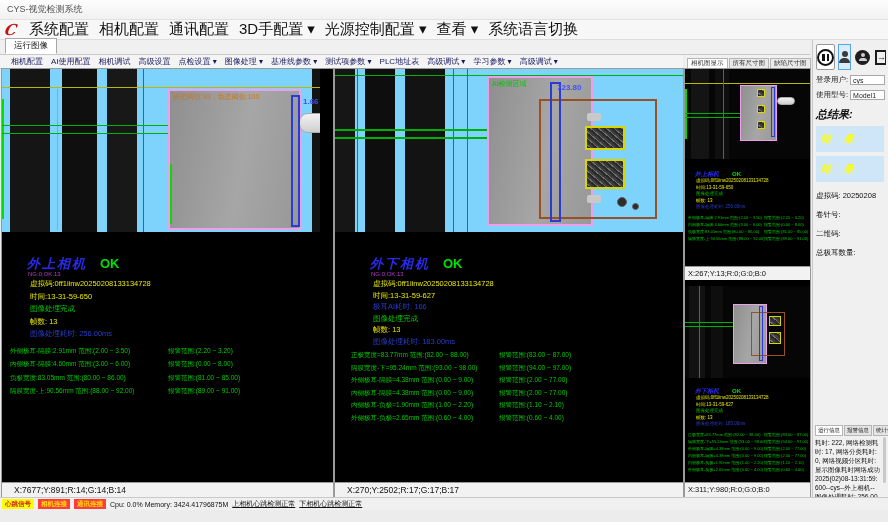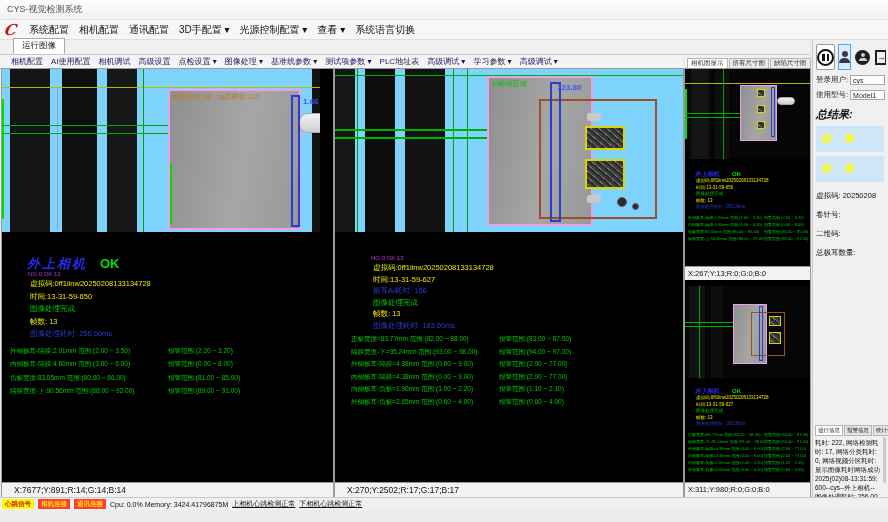--- a/index.html
+++ b/index.html
@@ -3,22 +3,22 @@
 <meta charset="utf-8">
 <style>
   *{box-sizing:border-box;margin:0;padding:0}
   html,body{width:888px;height:522px;overflow:hidden}
   body{font-family:"Liberation Sans",sans-serif;background:#ececec;position:relative;color:#111}
 
   
   .titlebar{position:absolute;left:0;top:0;width:888px;height:20px;background:linear-gradient(#fdfdfd,#f1f1f1);border-bottom:1px solid #e2e2e2;display:flex;align-items:center;padding-left:7px;font-size:9px;color:#555}
   .menubar{position:absolute;left:0;top:20px;width:888px;height:20px;background:#f7f7f7;border-bottom:1px solid #ddd;display:flex;align-items:center}
   .logo{color:#c41212;font-family:"DejaVu Serif",serif;font-style:italic;font-weight:bold;font-size:15px;margin:0 7px 0 5px;transform:skewX(-12deg);display:inline-block}
-  .menu-item{font-size:10px;padding:2px 5px;color:#111;white-space:nowrap;cursor:default}
-  .tabrow{position:absolute;left:0;top:40px;width:810px;height:15px;background:#f0f0f0;border-bottom:1px solid #c9c9c9;display:flex;align-items:flex-end;padding-left:13px}
+  .menu-item{font-size:15px;padding:2px 5px;color:#111;white-space:nowrap;cursor:default}
+  .tabrow{position:absolute;left:0;top:40px;width:810px;height:15px;background:#f0f0f0;border-bottom:1px solid #c9c9c9;display:flex;align-items:flex-end;padding-left:5px}
   .tab{font-size:8.5px;background:#fff;border:1px solid #a8a8a8;border-bottom:1px solid #fff;padding:1px 8px;color:#222;white-space:nowrap}
   .toolbar{position:absolute;left:0;top:55px;width:683px;height:14px;background:#f4f4f4;border-bottom:1px solid #c9c9c9;display:flex;align-items:center;padding-left:7px}
   .tool-item{font-size:8px;color:#17175f;padding:0 4px;white-space:nowrap}
   .rc-tabs{position:absolute;left:685px;top:55px;width:125px;height:14px;background:#f0f0f0;border-bottom:1px solid #c9c9c9;display:flex;align-items:flex-end;padding-left:2px;gap:1px}
   .rc-tab{font-size:6.5px;background:#e9e9e9;border:1px solid #b5b5b5;border-bottom:none;padding:0 3px;color:#333;white-space:nowrap}
   .rc-tab.active{background:#fff}
 
   
   .view{position:absolute;top:69px;height:428px;background:#000;box-shadow:0 0 0 1px #9a9a9a}
   .view-left{left:2px;width:331px}
@@ -250,20 +250,23 @@
     <div class="brownrect" style="left:204px;top:30px;width:118px;height:120px"></div>
     <div class="yrect" style="left:250px;top:57px;width:40px;height:24px"></div>
     <div class="yrect" style="left:250px;top:90px;width:40px;height:30px"></div>
     <div class="bluerect" style="left:215px;top:13px;width:11px;height:140px"></div>
     <span class="bluelabel" style="left:222px;top:14px">723.80</span>
     <div class="bolt" style="left:282px;top:128px;width:10px;height:10px"></div>
     <div class="bolt" style="left:297px;top:134px;width:7px;height:7px"></div>
   </div>
 
   <div class="ovl">
+    <div class="titleline">
+      <span class="cam-title">外下相机</span><span class="cam-ok">OK</span>
+    </div>
     <div class="counter">NG:0;OK:13</div>
     <div class="il yl">虚拟码:0ff1iinw20250208133134728</div>
     <div class="il yl">时间:13-31-59-627</div>
     <div class="il bl">极耳AI耗时: 166</div>
     <div class="il gl">图像处理完成</div>
     <div class="il yl">帧数: 13</div>
     <div class="il bl">图像处理耗时: 183.00ms</div>
     <div class="rows">
 
         <div class="mrow">

